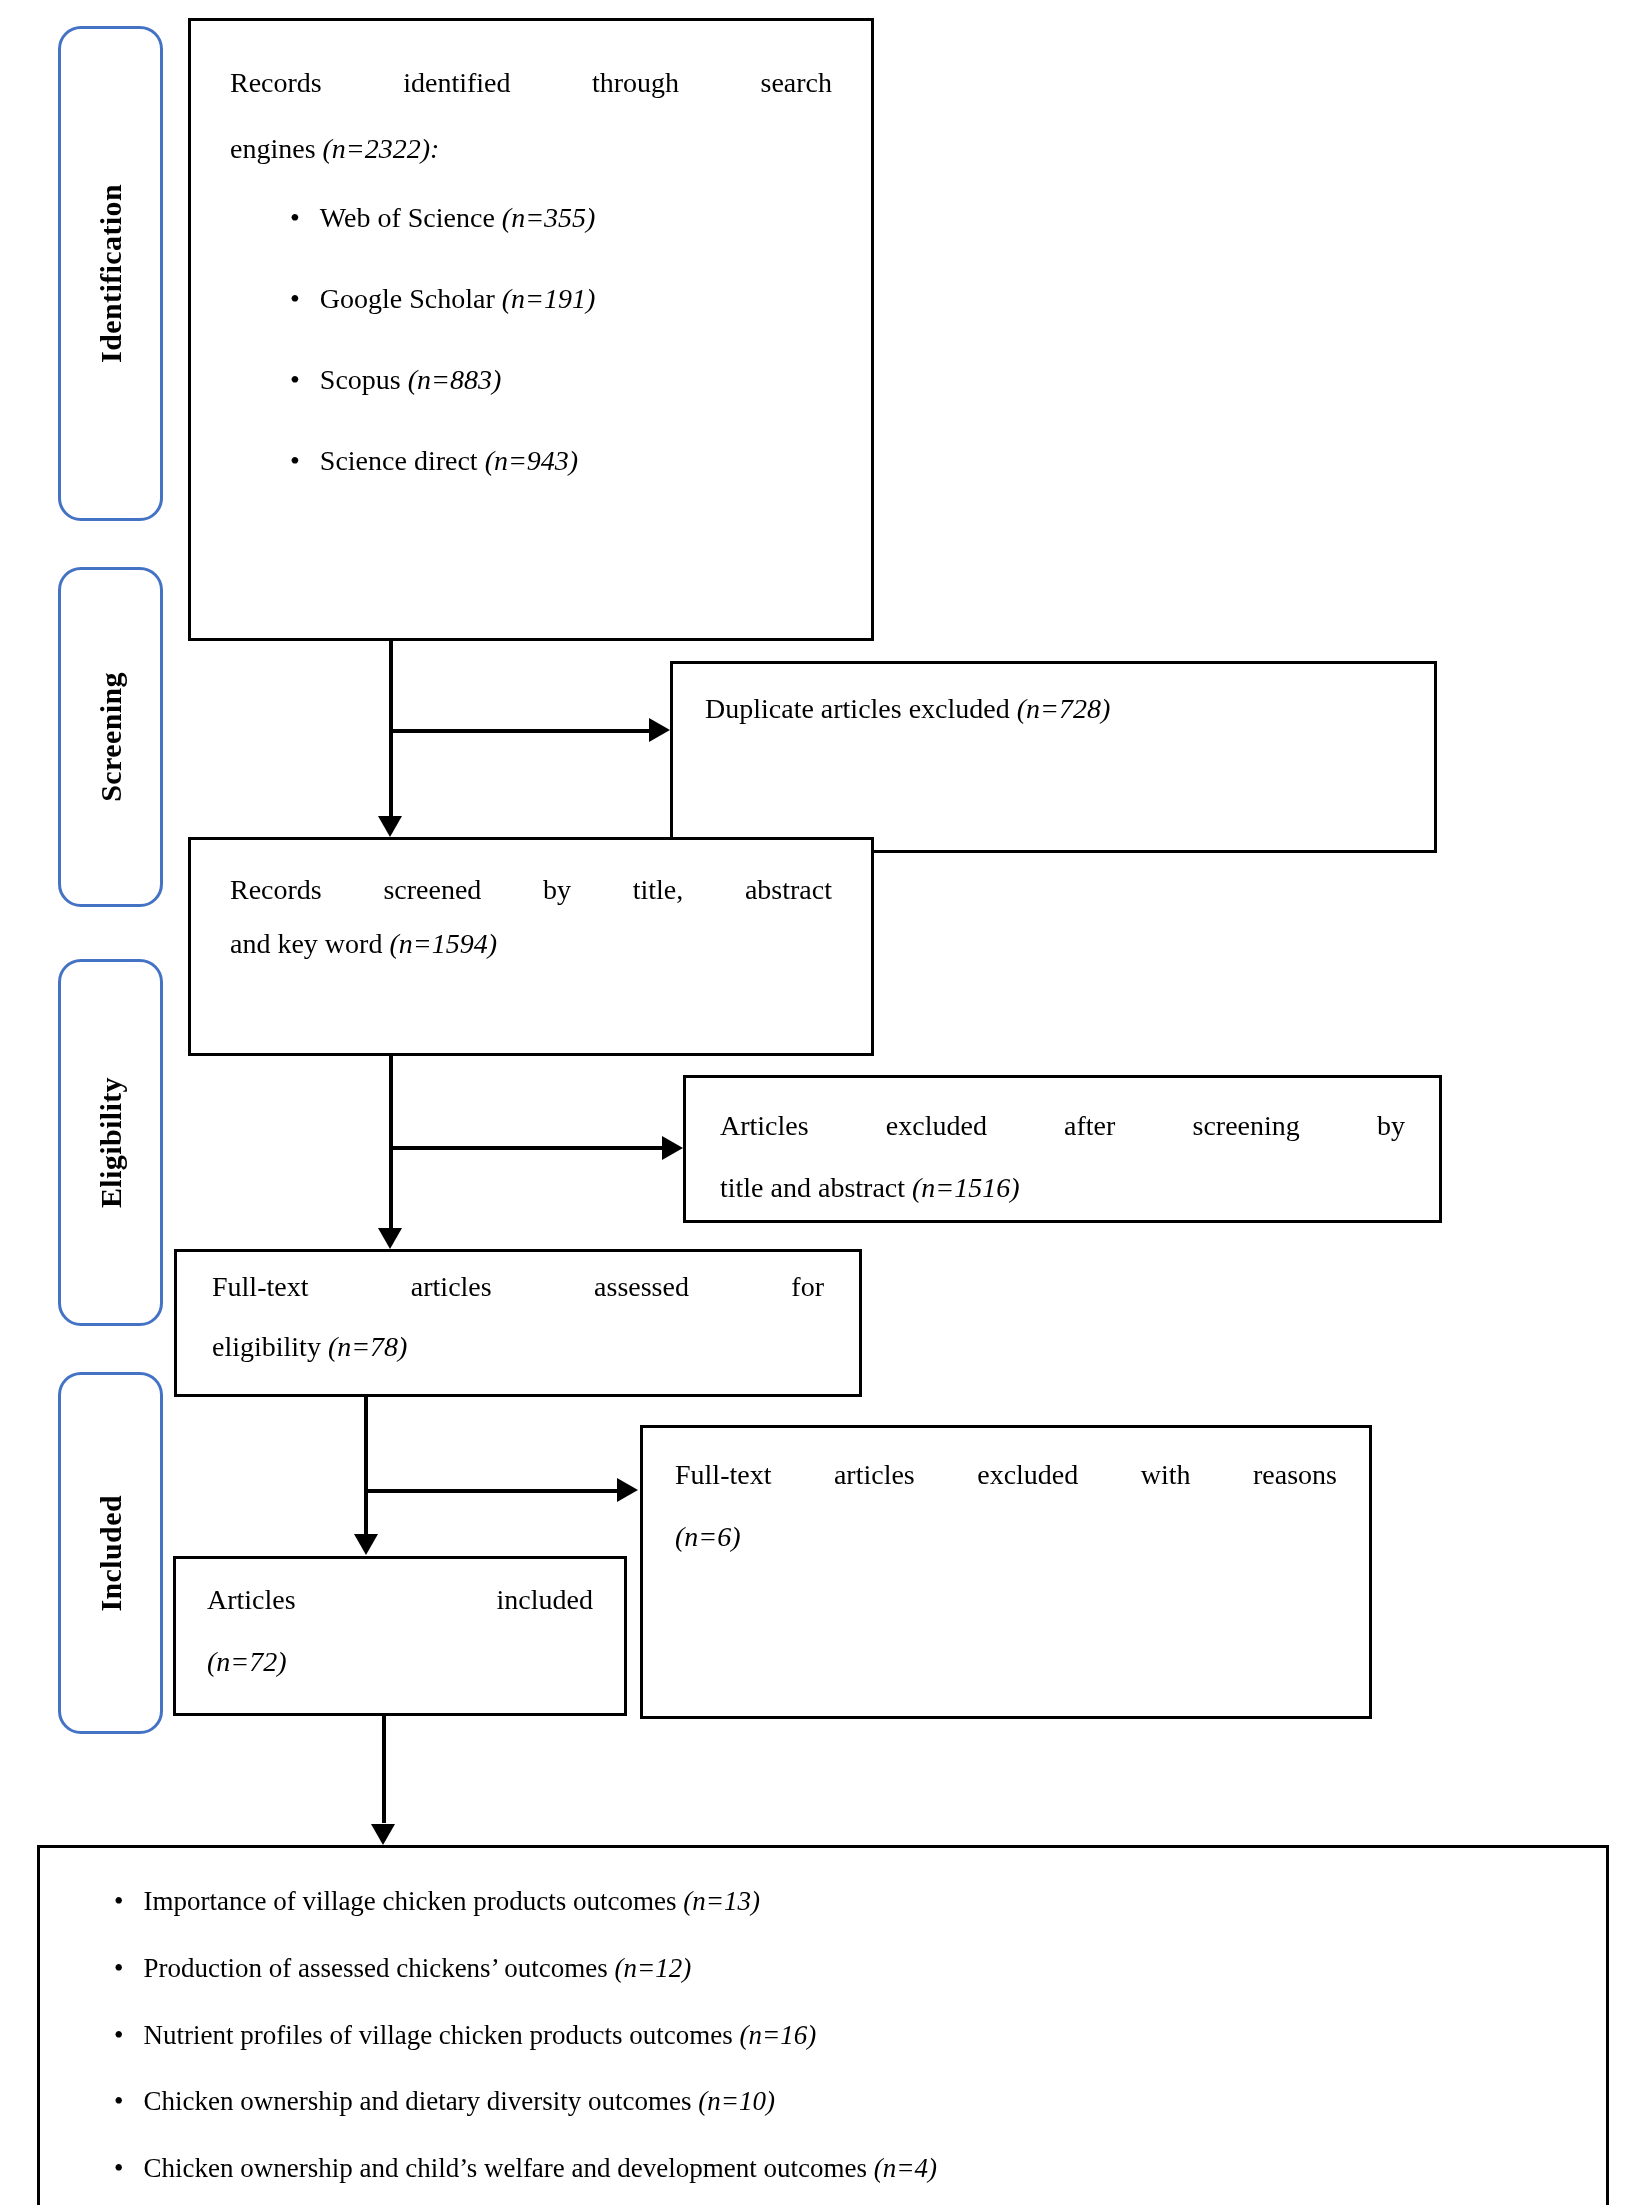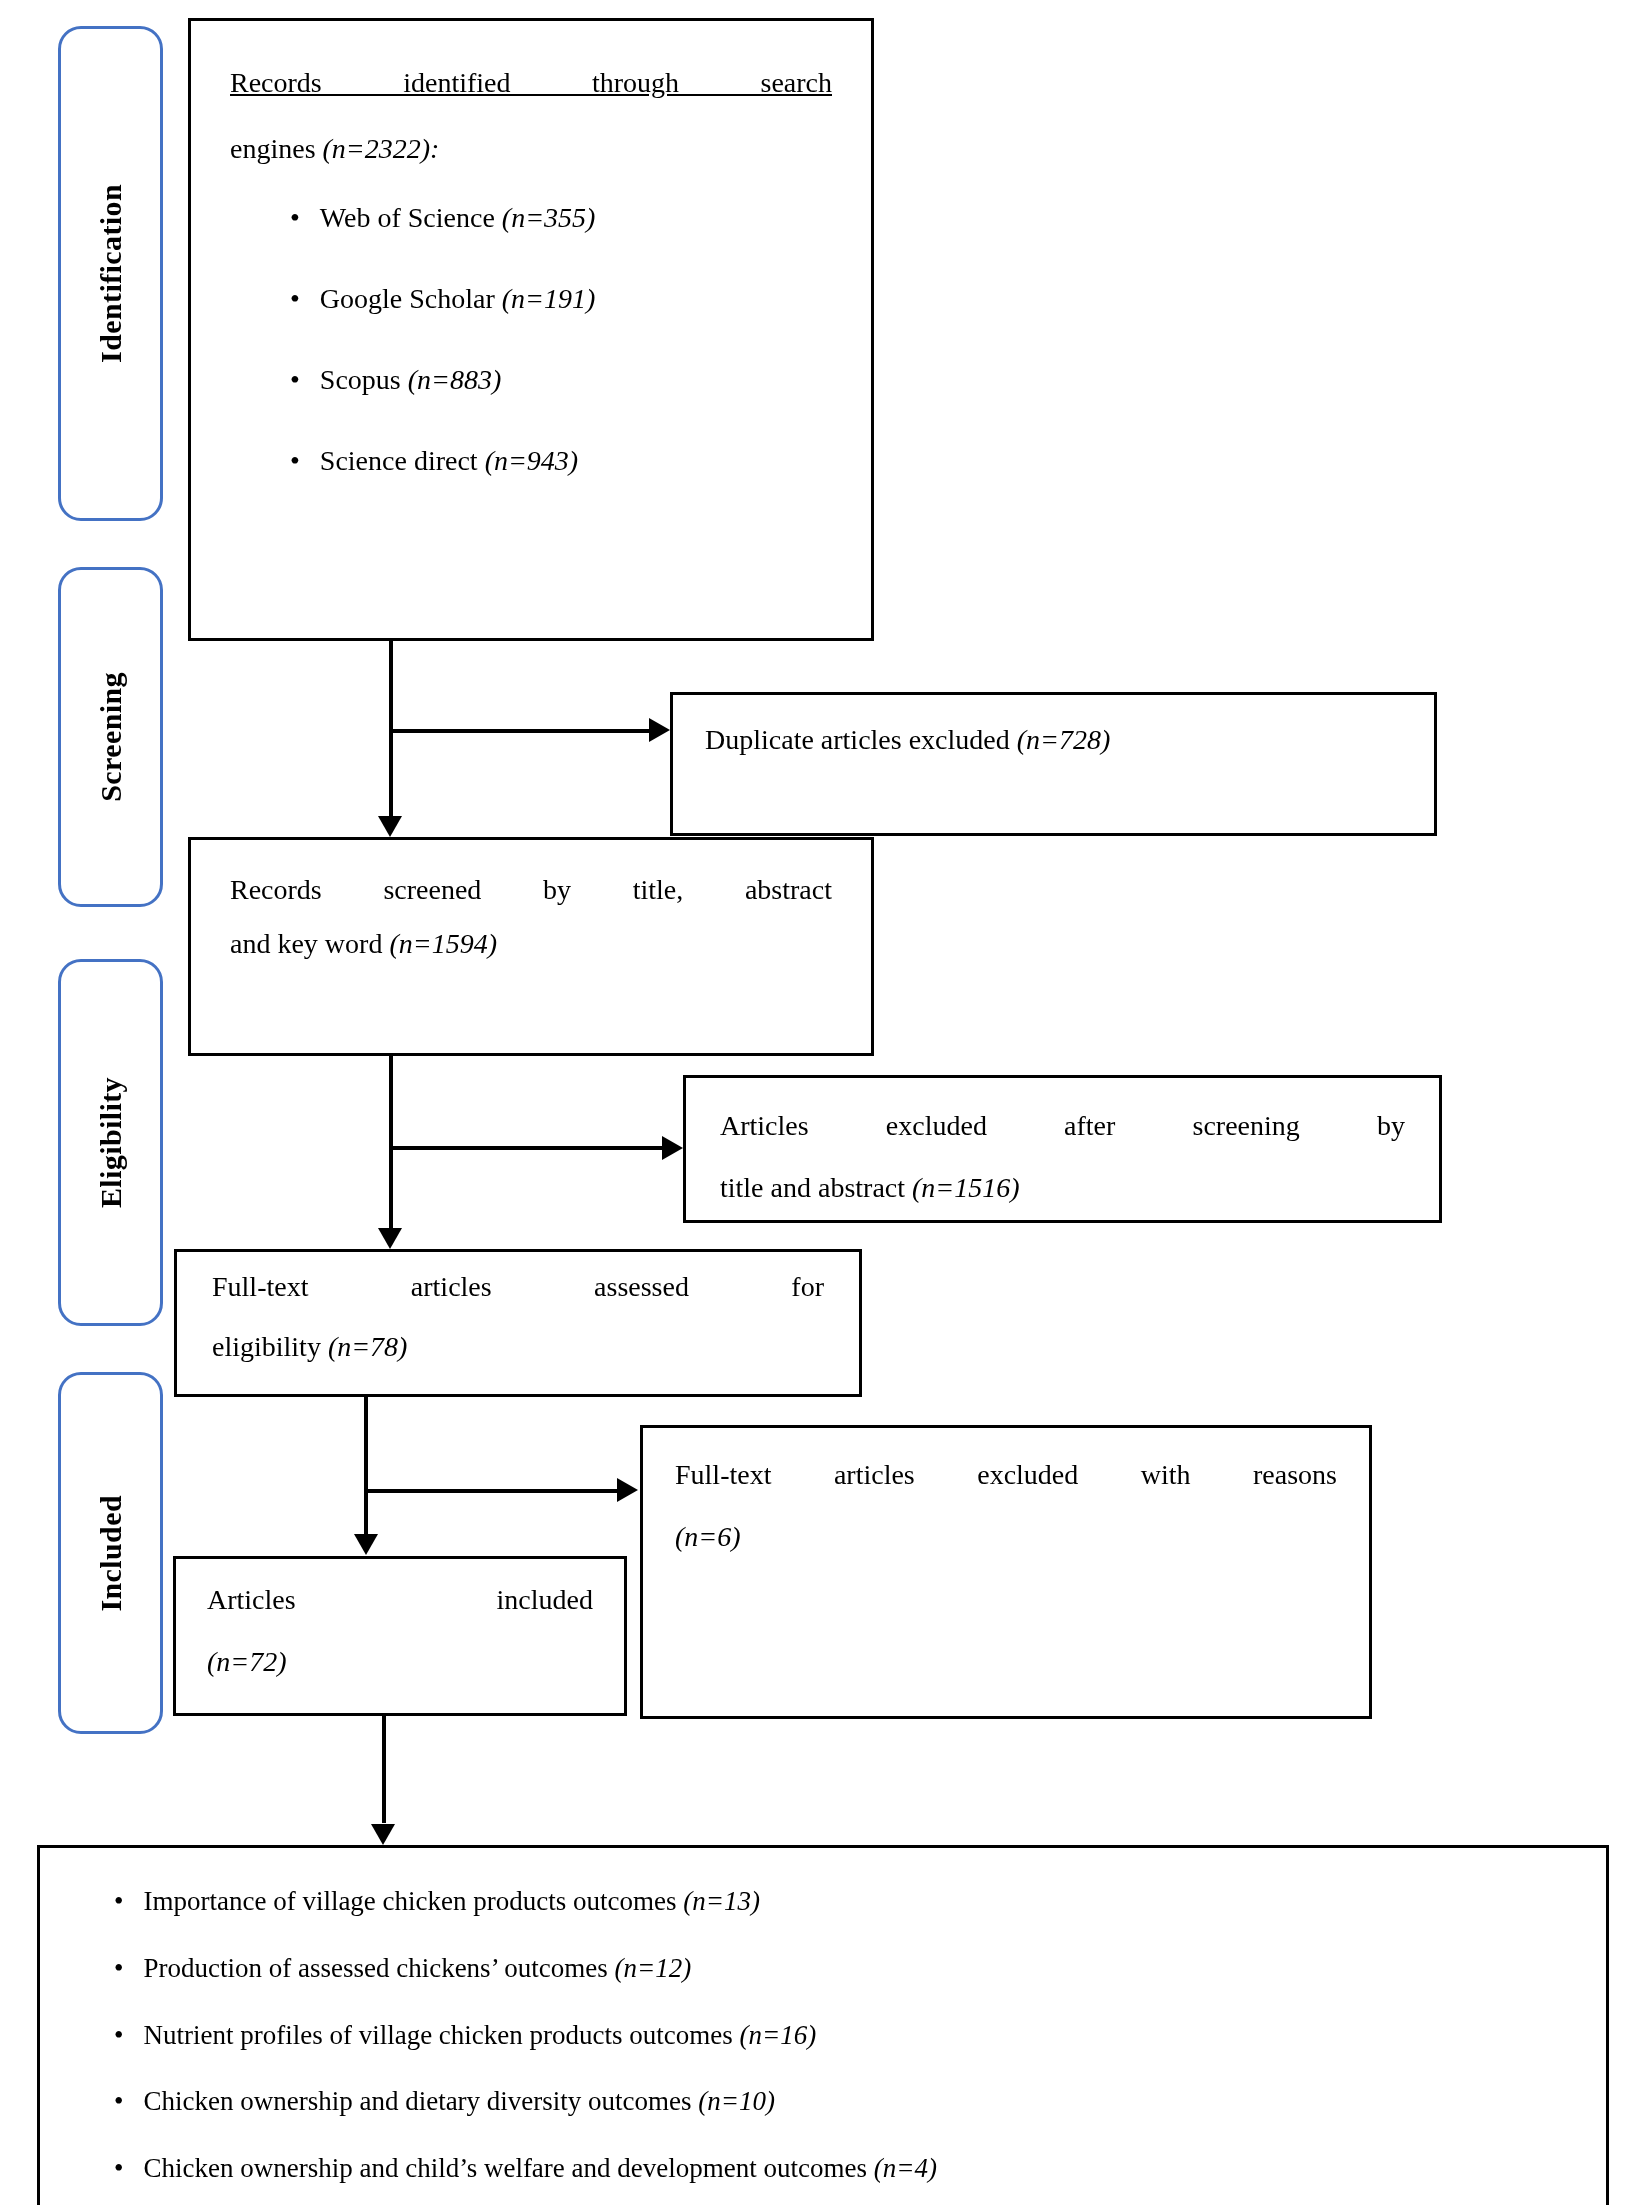--- a/index.html
+++ b/index.html
@@ -56,40 +56,40 @@
   </div>
   <div class="stage" style="top:959px;height:367px;">
     <span class="stage-text">Eligibility</span>
   </div>
   <div class="stage" style="top:1372px;height:362px;">
     <span class="stage-text">Included</span>
   </div>
 
   <div class="fbox" style="left:188px;top:17.6px;width:686px;height:623px;">
     <div class="pad" style="padding:44px 39px 0 39px;">
-      <div class="row jfull" style="margin-bottom:31px;text-decoration:underline;">Records identified through search</div>
+      <div class="row jfull" style="margin-bottom:31px;">Records identified through search</div>
       <div class="row" style="margin-bottom:34px;"><span>engines </span><span class="n">(n=2322):</span></div>
       <ul class="blist" style="padding-left:60px;">
         <li class="row" style="margin-bottom:46px;">
             <span><span>Web of Science </span><span class="n">(n=355)</span></span>
           </li>
         <li class="row" style="margin-bottom:46px;">
             <span><span>Google Scholar </span><span class="n">(n=191)</span></span>
           </li>
         <li class="row" style="margin-bottom:46px;">
             <span><span>Scopus </span><span class="n">(n=883)</span></span>
           </li>
         <li class="row">
             <span><span>Science direct </span><span class="n">(n=943)</span></span>
           </li>
       </ul>
     </div>
   </div>
 
-  <div class="fbox" style="left:670px;top:692px;width:767px;height:144px;">
+  <div class="fbox" style="left:670px;top:661px;width:767px;height:192px;">
     <div class="pad" style="padding:27px 31px 0 32px;">
       <div class="row"><span>Duplicate articles excluded </span><span class="n">(n=728)</span></div>
     </div>
   </div>
 
   <div class="fbox" style="left:188px;top:837px;width:686px;height:219px;">
     <div class="pad" style="padding:32px 39px 0 39px;">
       <div class="row jfull" style="margin-bottom:19px;">Records screened by title, abstract</div>
       <div class="row"><span>and key word </span><span class="n">(n=1594)</span></div>
     </div>

